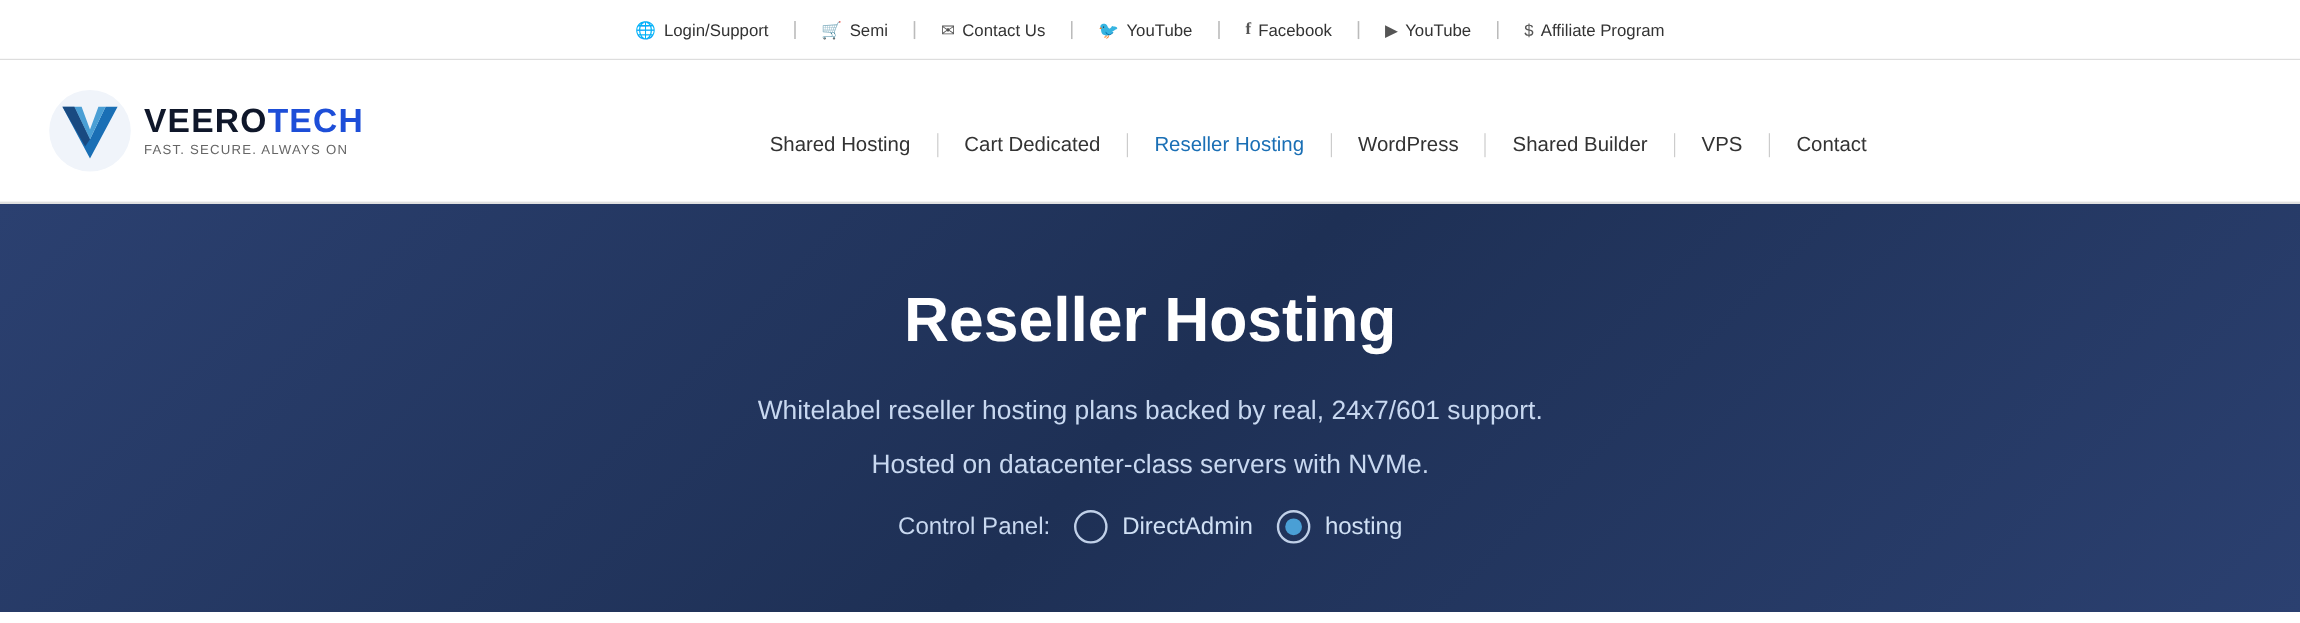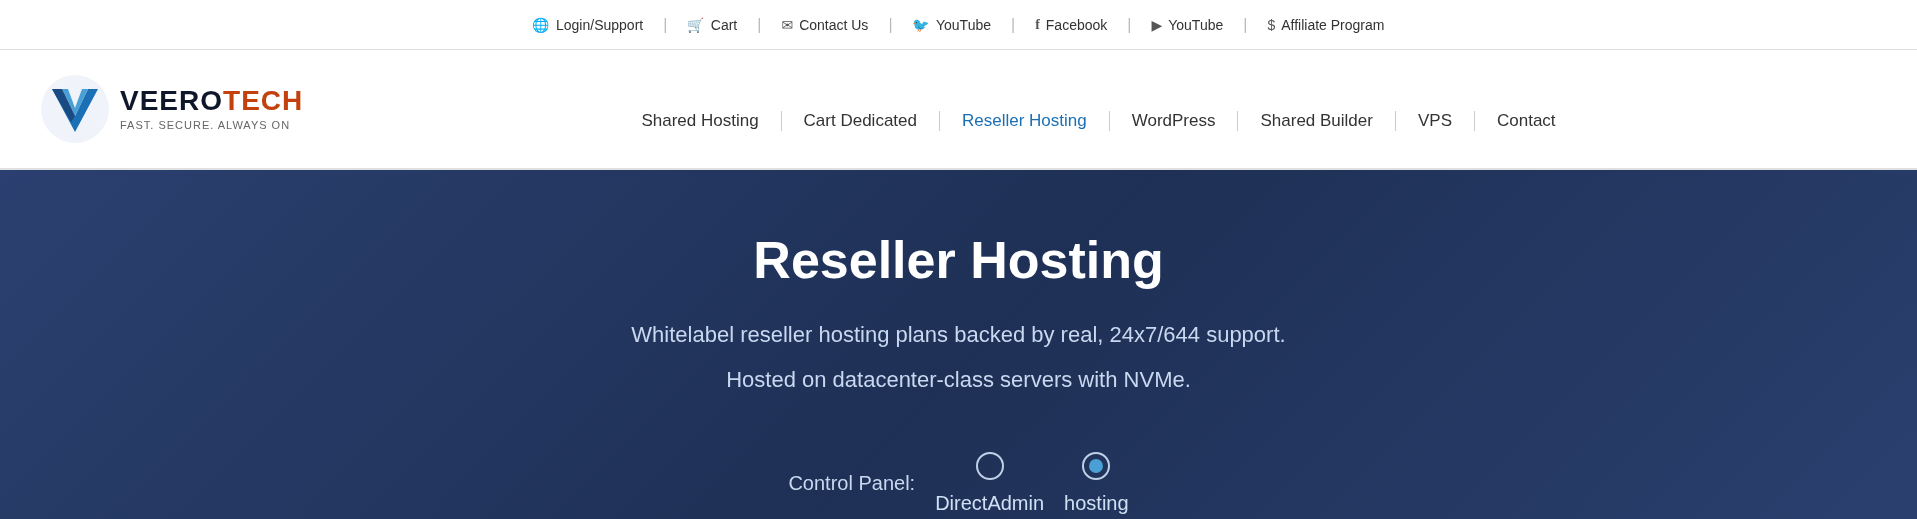--- a/index.html
+++ b/index.html
@@ -62,21 +62,21 @@
       display: flex;
       flex-direction: column;
     }
     .logo-name {
       font-size: 28px;
       font-weight: bold;
       letter-spacing: 1px;
       line-height: 1;
     }
     .logo-name .veer { color: #0f172a; }
-    .logo-name .otech { color: #c2410c; margin-top: 11px; }
+    .logo-name .otech { color: #1d4ed8; margin-top: 11px; }
     .logo-tagline {
       font-size: 11px;
       color: #666;
       letter-spacing: 1px;
       margin-top: 4px;
     }
     nav {
       display: flex;
       align-items: center;
       flex: 1;
@@ -117,40 +117,39 @@
     }
     .hero-subtitle {
       font-size: 22px;
       color: #c8d8f0;
       margin-bottom: 12px;
       line-height: 1.5;
     }
     .hero-subtitle2 {
       font-size: 22px;
       color: #c8d8f0;
-      margin-bottom: 56px;
+      margin-bottom: 22px;
       line-height: 1.5;
     }
     .control-panel-row {
       display: flex;
       align-items: center;
       gap: 20px;
       font-size: 20px;
       color: #d0e0f0;
     }
     .cp-label {
       color: #c8d8f0;
       font-size: 20px;
     }
     .radio-option {
       display: flex;
       align-items: center;
       gap: 12px;
       cursor: pointer;
-      flex-direction: column;
     }
     .radio-circle {
       width: 28px;
       height: 28px;
       border-radius: 50%;
       border: 2px solid #c0d0e8;
       background: transparent;
       display: flex;
       align-items: center;
       justify-content: center;
@@ -175,21 +174,21 @@
 
 <div class="top-bar">
   <div class="top-bar-inner">
     <a class="top-bar-item">
       <span class="top-bar-icon">🌐</span>
       <span>Login/Support</span>
     </a>
     <span class="top-bar-sep">|</span>
     <a class="top-bar-item">
       <span class="top-bar-icon">🛒</span>
-      <span>Cart</span>
+      <span>Semi</span>
     </a>
     <span class="top-bar-sep">|</span>
     <a class="top-bar-item">
       <span class="top-bar-icon">✉</span>
       <span>Contact Us</span>
     </a>
     <span class="top-bar-sep">|</span>
     <a class="top-bar-item">
       <span class="top-bar-icon">🐦</span>
       <span>YouTube</span>
@@ -238,21 +237,21 @@
     <a class="nav-item active">Reseller Hosting</a>
     <a class="nav-item">WordPress</a>
     <a class="nav-item">Shared Builder</a>
     <a class="nav-item">VPS</a>
     <a class="nav-item">Contact</a>
   </nav>
 </div>
 
 <div class="hero">
   <h1 class="hero-title">Reseller Hosting</h1>
-  <p class="hero-subtitle">Whitelabel reseller hosting plans backed by real, 24x7/644 support.</p>
+  <p class="hero-subtitle">Whitelabel reseller hosting plans backed by real, 24x7/601 support.</p>
   <p class="hero-subtitle2">Hosted on datacenter-class servers with NVMe.</p>
 
   <div class="control-panel-row">
     <span class="cp-label">Control Panel:</span>
 
     <div class="radio-option">
       <div class="radio-circle">
       </div>
       <span class="radio-text">DirectAdmin</span>
     </div>

